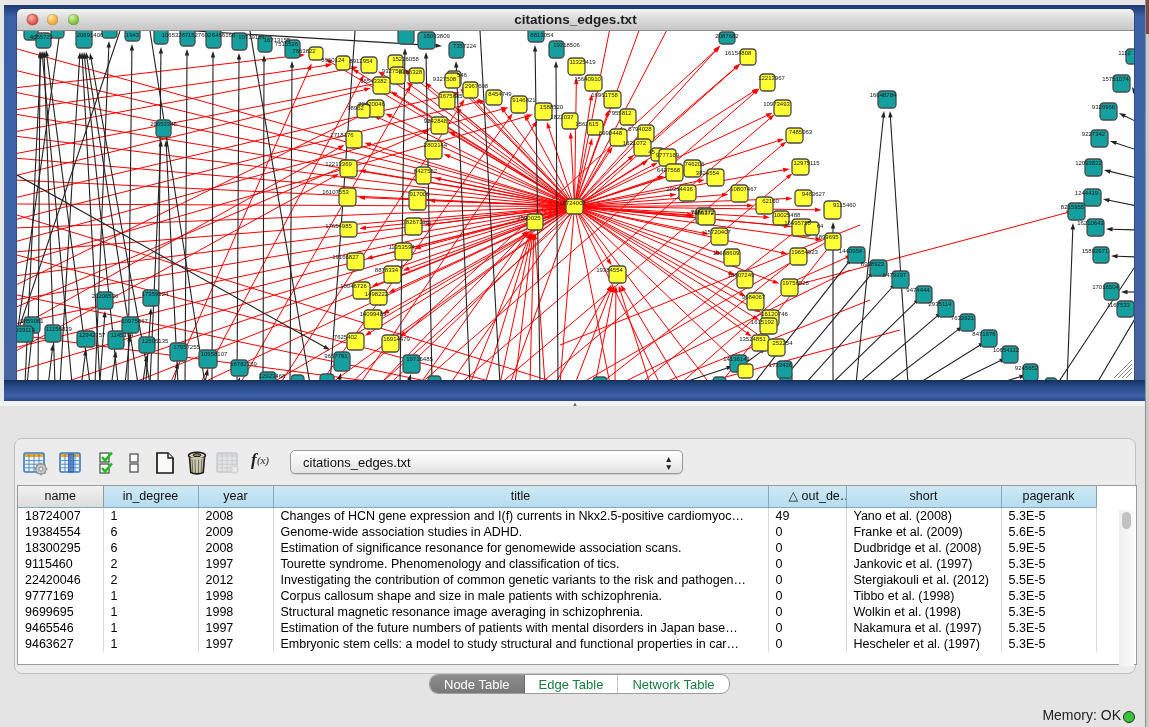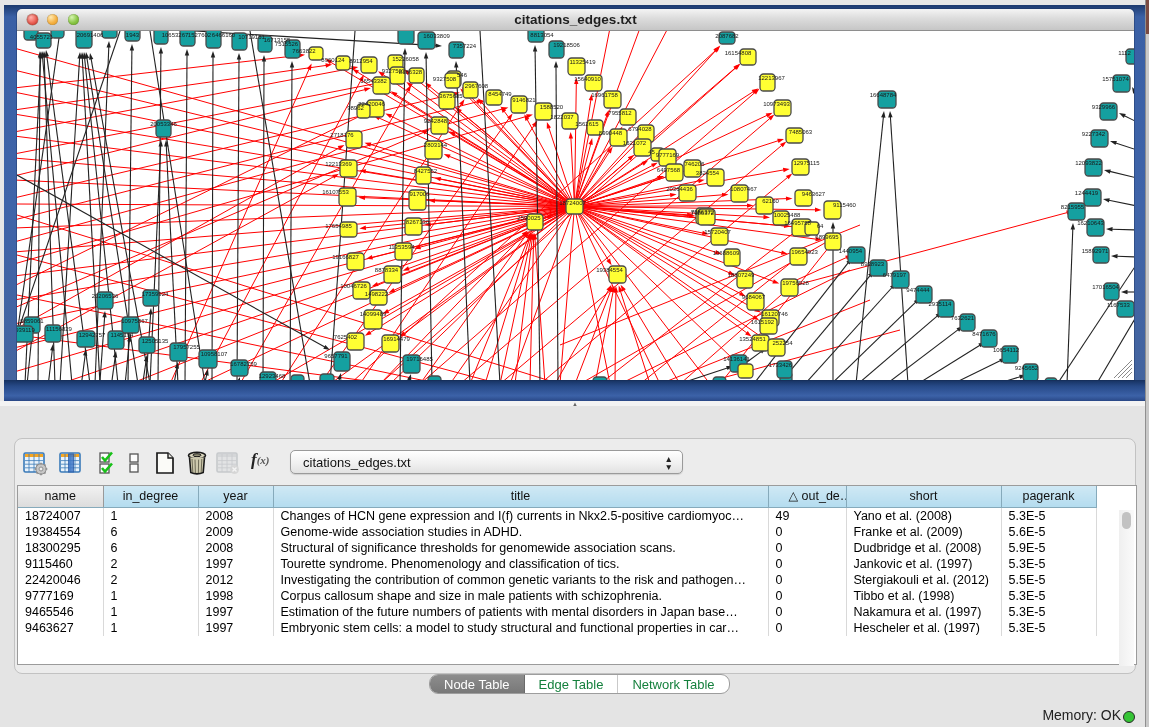--- a/index.html
+++ b/index.html
@@ -888,21 +888,21 @@
                 <td class="c3">2009</td>
                 <td class="c4">Genome‑wide association studies in ADHD.</td>
                 <td class="c5">0</td>
                 <td class="c6">Franke et al. (2009)</td>
                 <td class="c7">5.6E‑5</td>
               </tr>
               <tr>
                 <td class="c1">18300295</td>
                 <td class="c2">6</td>
                 <td class="c3">2008</td>
-                <td class="c4">Structural of significance thresholds for genomewide association scans.</td>
+                <td class="c4">Estimation of significance resonance for genomewide association scans.</td>
                 <td class="c5">0</td>
                 <td class="c6">Dudbridge et al. (2008)</td>
                 <td class="c7">5.9E‑5</td>
               </tr>
               <tr>
                 <td class="c1">9115460</td>
                 <td class="c2">2</td>
                 <td class="c3">1997</td>
                 <td class="c4">Tourette syndrome. Phenomenology and classification of tics.</td>
                 <td class="c5">0</td>
@@ -918,20 +918,29 @@
                 <td class="c6">Stergiakouli et al. (2012)</td>
                 <td class="c7">5.5E‑5</td>
               </tr>
               <tr>
                 <td class="c1">9777169</td>
                 <td class="c2">1</td>
                 <td class="c3">1998</td>
                 <td class="c4">Corpus callosum shape and size in male patients with schizophrenia.</td>
                 <td class="c5">0</td>
                 <td class="c6">Tibbo et al. (1998)</td>
+                <td class="c7">5.3E‑5</td>
+              </tr>
+              <tr>
+                <td class="c1">9699695</td>
+                <td class="c2">1</td>
+                <td class="c3">1998</td>
+                <td class="c4">Structural magnetic resonance image averaging in schizophrenia.</td>
+                <td class="c5">0</td>
+                <td class="c6">Wolkin et al. (1998)</td>
                 <td class="c7">5.3E‑5</td>
               </tr>
               <tr>
                 <td class="c1">9465546</td>
                 <td class="c2">1</td>
                 <td class="c3">1997</td>
                 <td class="c4">Estimation of the future numbers of patients with mental disorders in Japan base…</td>
                 <td class="c5">0</td>
                 <td class="c6">Nakamura et al. (1997)</td>
                 <td class="c7">5.3E‑5</td>

